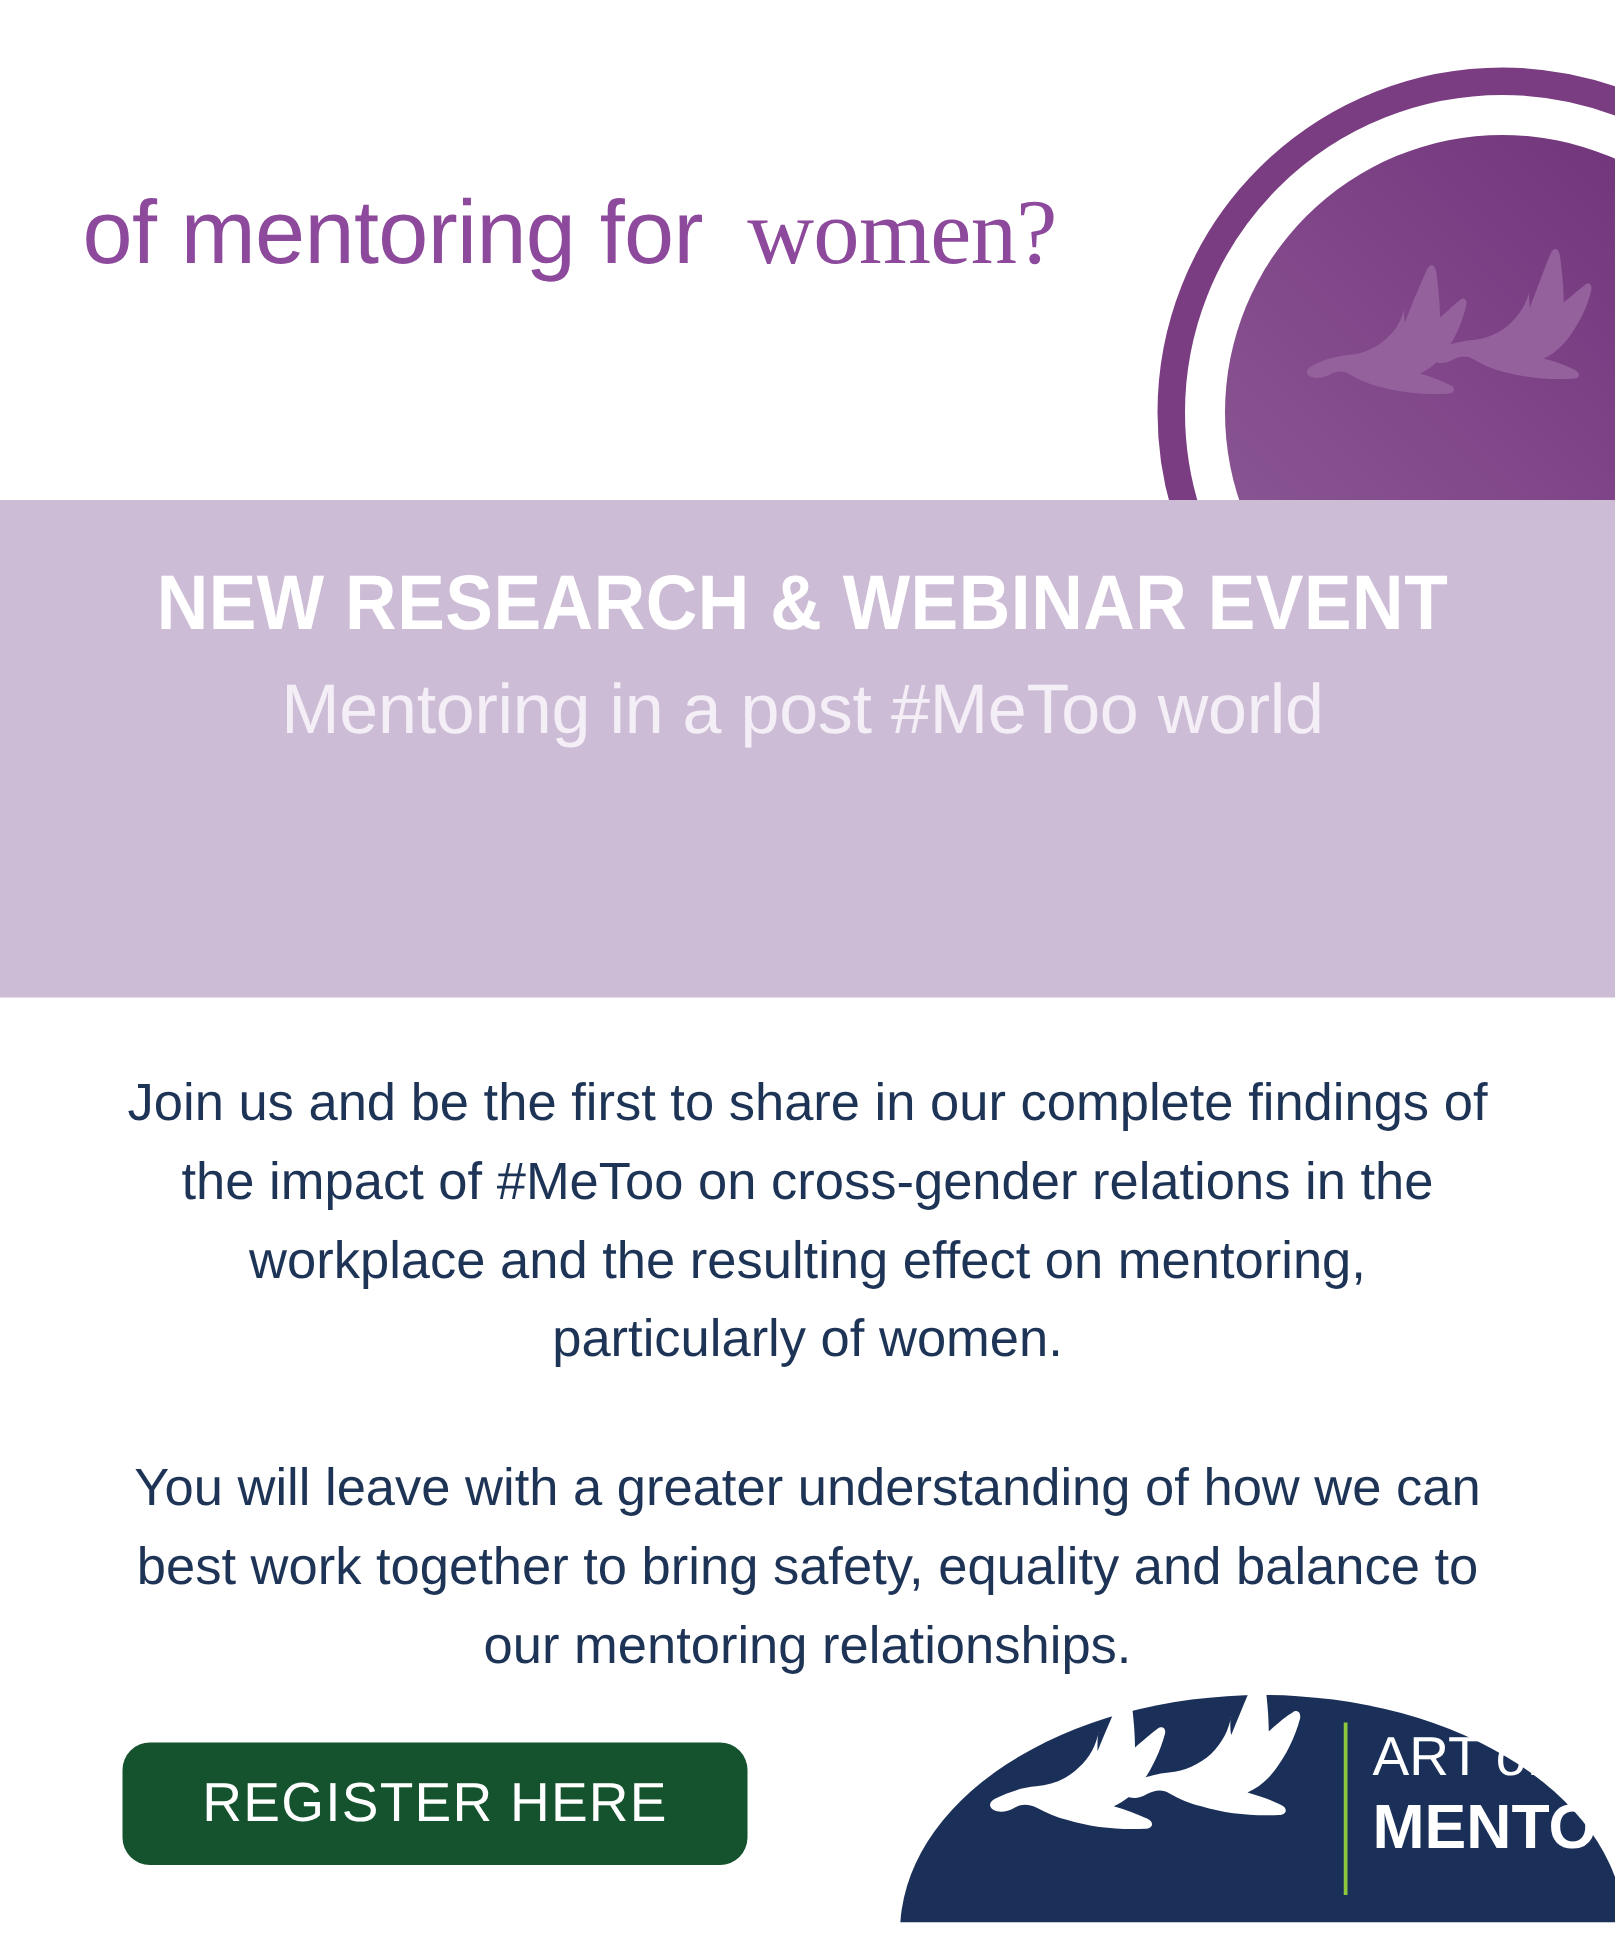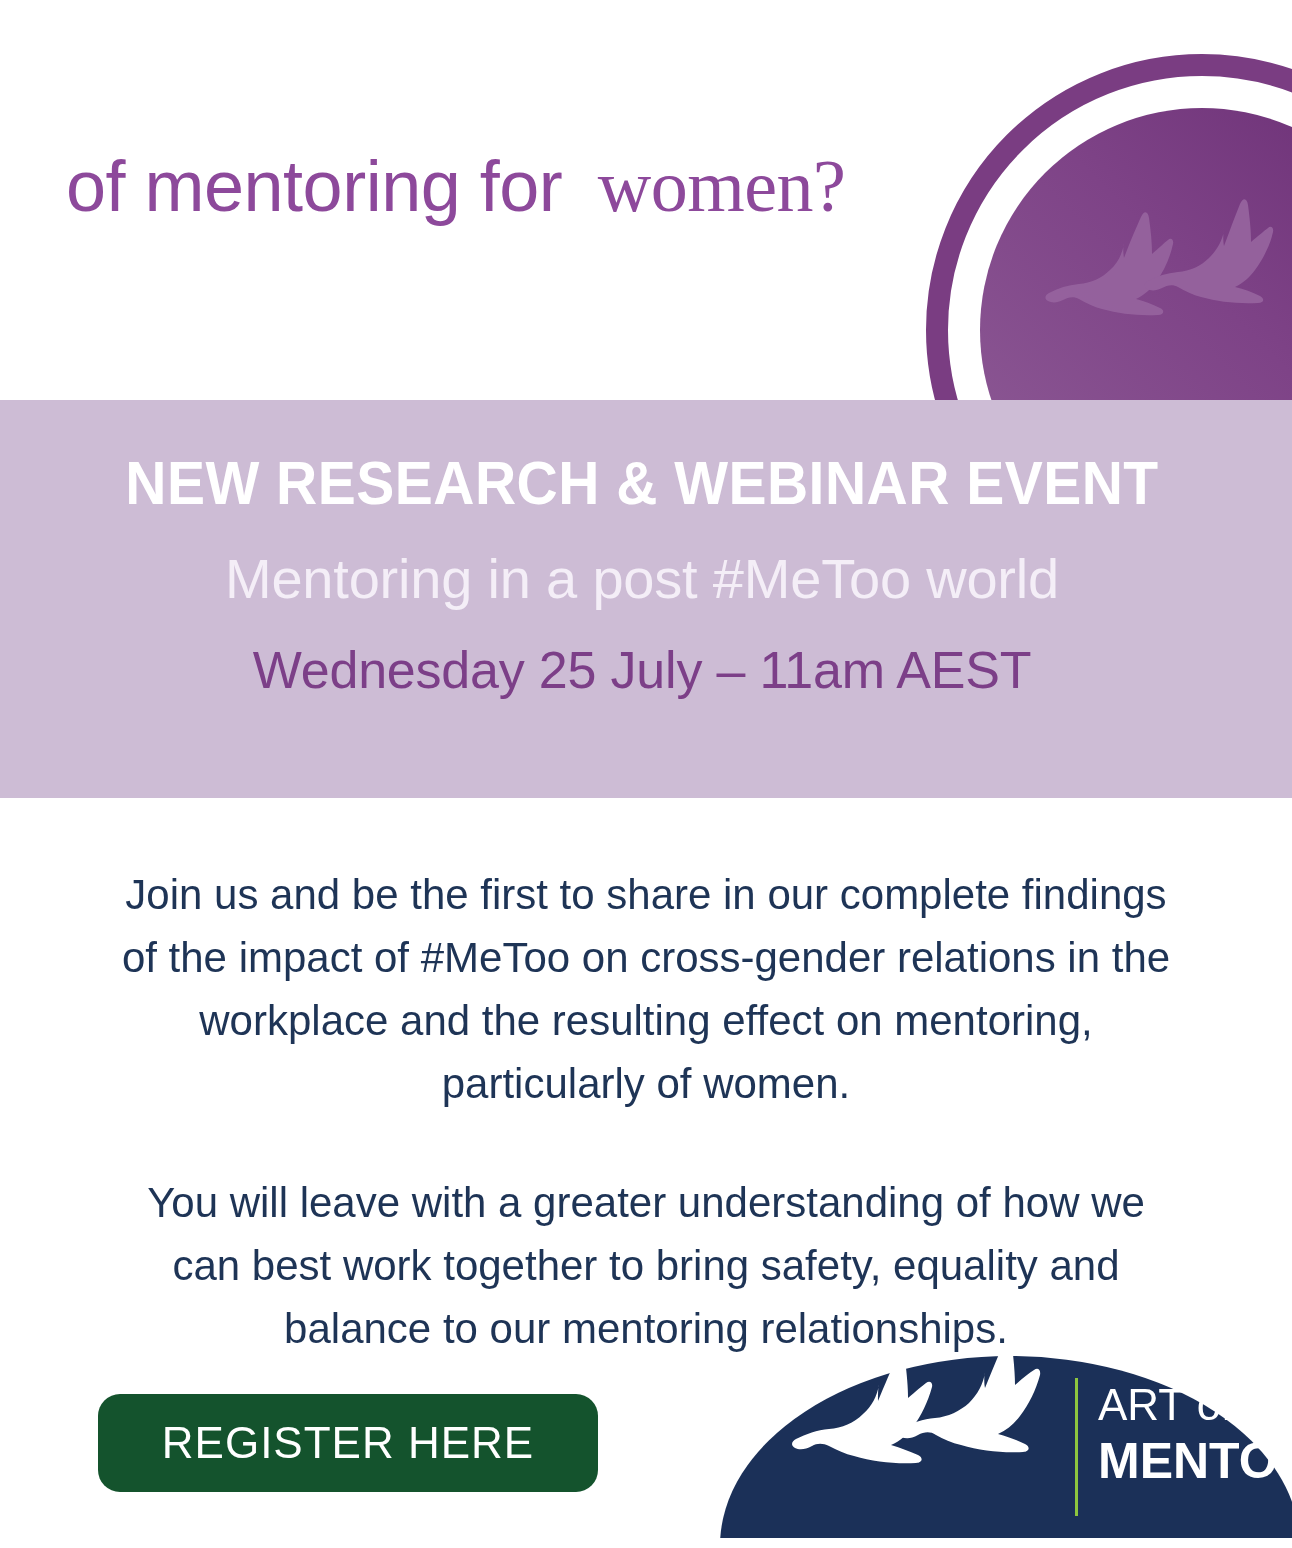--- a/index.html
+++ b/index.html
@@ -72,21 +72,21 @@
   .banner-kicker {
     margin-top: 52px;
     color: #ffffff;
     font-weight: 700;
     font-size: 62px;
     line-height: 1.0;
     letter-spacing: 0.5px;
     transform: scaleX(0.92);
   }
   .banner-subtitle {
-    margin-top: 36px;
+    margin-top: 24px;
     color: #f4eef7;
     font-weight: 400;
     font-size: 56px;
     line-height: 1.05;
     letter-spacing: -0.2px;
   }
   .banner-date {
     margin-top: 34px;
     color: #7c3f88;
     font-weight: 400;
@@ -100,21 +100,21 @@
     position: absolute;
     left: 96px;
     top: 846px;
     width: 1100px;
     text-align: center;
     color: #1e3456;
     font-size: 42px;
     line-height: 1.5;
   }
   .body-copy p {
-    margin: 17px;
+    margin: 4px;
   }
   .body-copy p + p {
     margin-top: 56px;
   }
 
   
   .cta-button {
     position: absolute;
     left: 98px;
     top: 1394px;
@@ -178,21 +178,20 @@
   </div>
 
   <h1 class="headline">
     <span class="line"><span>of mentoring for </span><span class="serif-word">women?</span></span>
   </h1>
 
   <div class="banner">
     <div class="banner-inner">
       <div class="banner-kicker">NEW RESEARCH &amp; WEBINAR EVENT</div>
       <div class="banner-subtitle">Mentoring in a post #MeToo world</div>
-      <div class="banner-date">Wednesday 25 July – 11am AEST</div>
     </div>
   </div>
 
   <div class="body-copy">
     <p>Join us and be the first to share in our complete findings of the impact of #MeToo on cross-gender relations in the workplace and the resulting effect on mentoring, particularly of women.</p>
     <p>You will leave with a greater understanding of how we can best work together to bring safety, equality and balance to our mentoring relationships.</p>
   </div>
 
   <button class="cta-button">REGISTER HERE</button>
 

